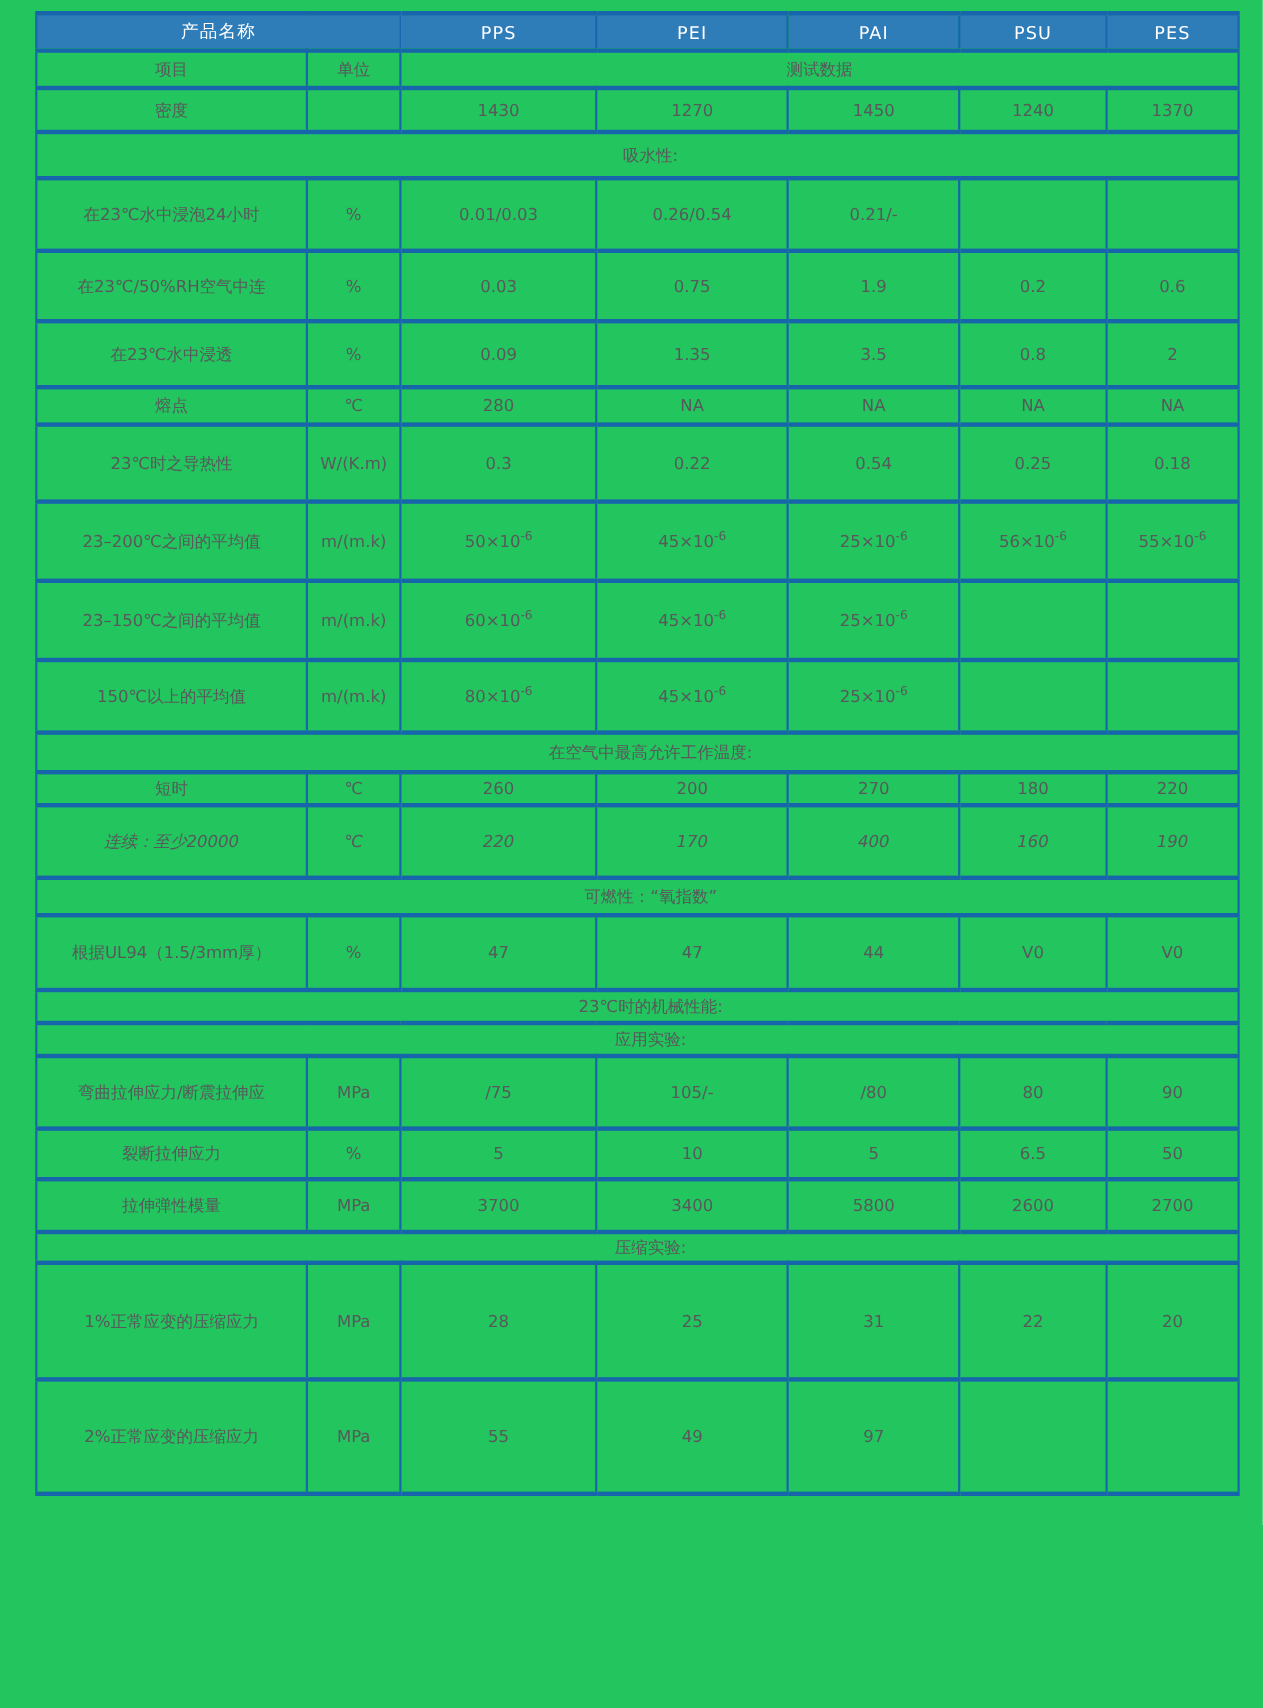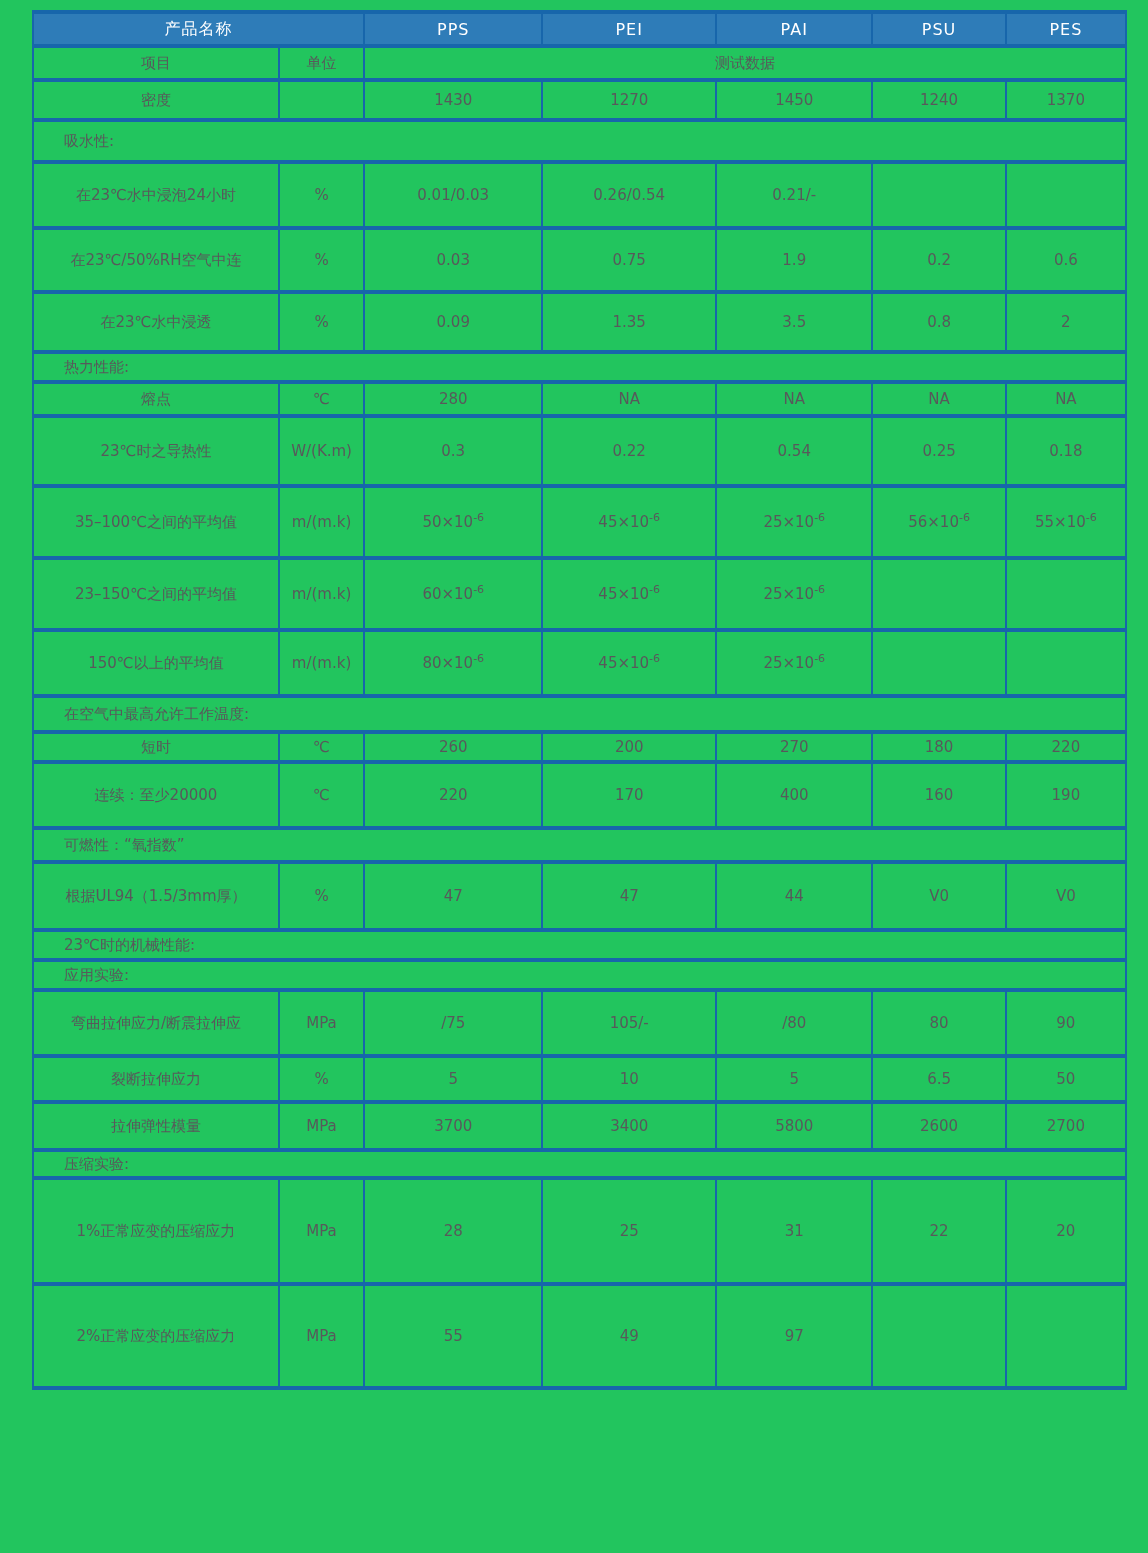--- a/index.html
+++ b/index.html
@@ -36,21 +36,21 @@
     overflow:hidden;
   }
   .spec thead th{
     background:var(--header-bg);
     color:var(--header-text);
     font-size:16px;
     font-weight:400;
     letter-spacing:1px;
   }
   .spec td.section-cell{
-    text-align:left;
+    text-align:center;
     padding-left:30px;
   }
   .spec sup{
     font-size:11px;
     line-height:0;
   }
 </style>
 </head>
 <body>
 
@@ -114,43 +114,40 @@
         </tr>
         <tr style="height: 60px;">
           <td class="label-cell">在23℃水中浸透</td>
           <td class="unit-cell">%</td>
           <td class="value-cell">0.09</td>
           <td class="value-cell">1.35</td>
           <td class="value-cell">3.5</td>
           <td class="value-cell">0.8</td>
           <td class="value-cell">2</td>
         </tr>
-        <tr style="height: 30px;">
-          <td colspan="7" class="section-cell">热力性能:</td>
-        </tr>
         <tr style="height: 34px;">
           <td class="label-cell">熔点</td>
           <td class="unit-cell">℃</td>
           <td class="value-cell">280</td>
           <td class="value-cell">NA</td>
           <td class="value-cell">NA</td>
           <td class="value-cell">NA</td>
           <td class="value-cell">NA</td>
         </tr>
         <tr style="height: 70px;">
           <td class="label-cell">23℃时之导热性</td>
           <td class="unit-cell">W/(K.m)</td>
           <td class="value-cell">0.3</td>
           <td class="value-cell">0.22</td>
           <td class="value-cell">0.54</td>
           <td class="value-cell">0.25</td>
           <td class="value-cell">0.18</td>
         </tr>
         <tr style="height: 72px;">
-          <td class="label-cell">35–100℃之间的平均值</td>
+          <td class="label-cell">23–200℃之间的平均值</td>
           <td class="unit-cell">m/(m.k)</td>
           <td class="value-cell">50×10<sup>-6</sup></td>
           <td class="value-cell">45×10<sup>-6</sup></td>
           <td class="value-cell">25×10<sup>-6</sup></td>
           <td class="value-cell">56×10<sup>-6</sup></td>
           <td class="value-cell">55×10<sup>-6</sup></td>
         </tr>
         <tr style="height: 72px;">
           <td class="label-cell">23–150℃之间的平均值</td>
           <td class="unit-cell">m/(m.k)</td>
@@ -174,21 +171,21 @@
         </tr>
         <tr style="height: 30px; padding-left: 32px;">
           <td class="label-cell">短时</td>
           <td class="unit-cell">℃</td>
           <td class="value-cell">260</td>
           <td class="value-cell">200</td>
           <td class="value-cell">270</td>
           <td class="value-cell">180</td>
           <td class="value-cell">220</td>
         </tr>
-        <tr style="height: 66px;">
+        <tr style="height: 66px; font-style: italic;">
           <td class="label-cell">连续：至少20000</td>
           <td class="unit-cell">℃</td>
           <td class="value-cell">220</td>
           <td class="value-cell">170</td>
           <td class="value-cell">400</td>
           <td class="value-cell">160</td>
           <td class="value-cell">190</td>
         </tr>
         <tr style="height: 34px;">
           <td colspan="7" class="section-cell">可燃性：“氧指数”</td>

